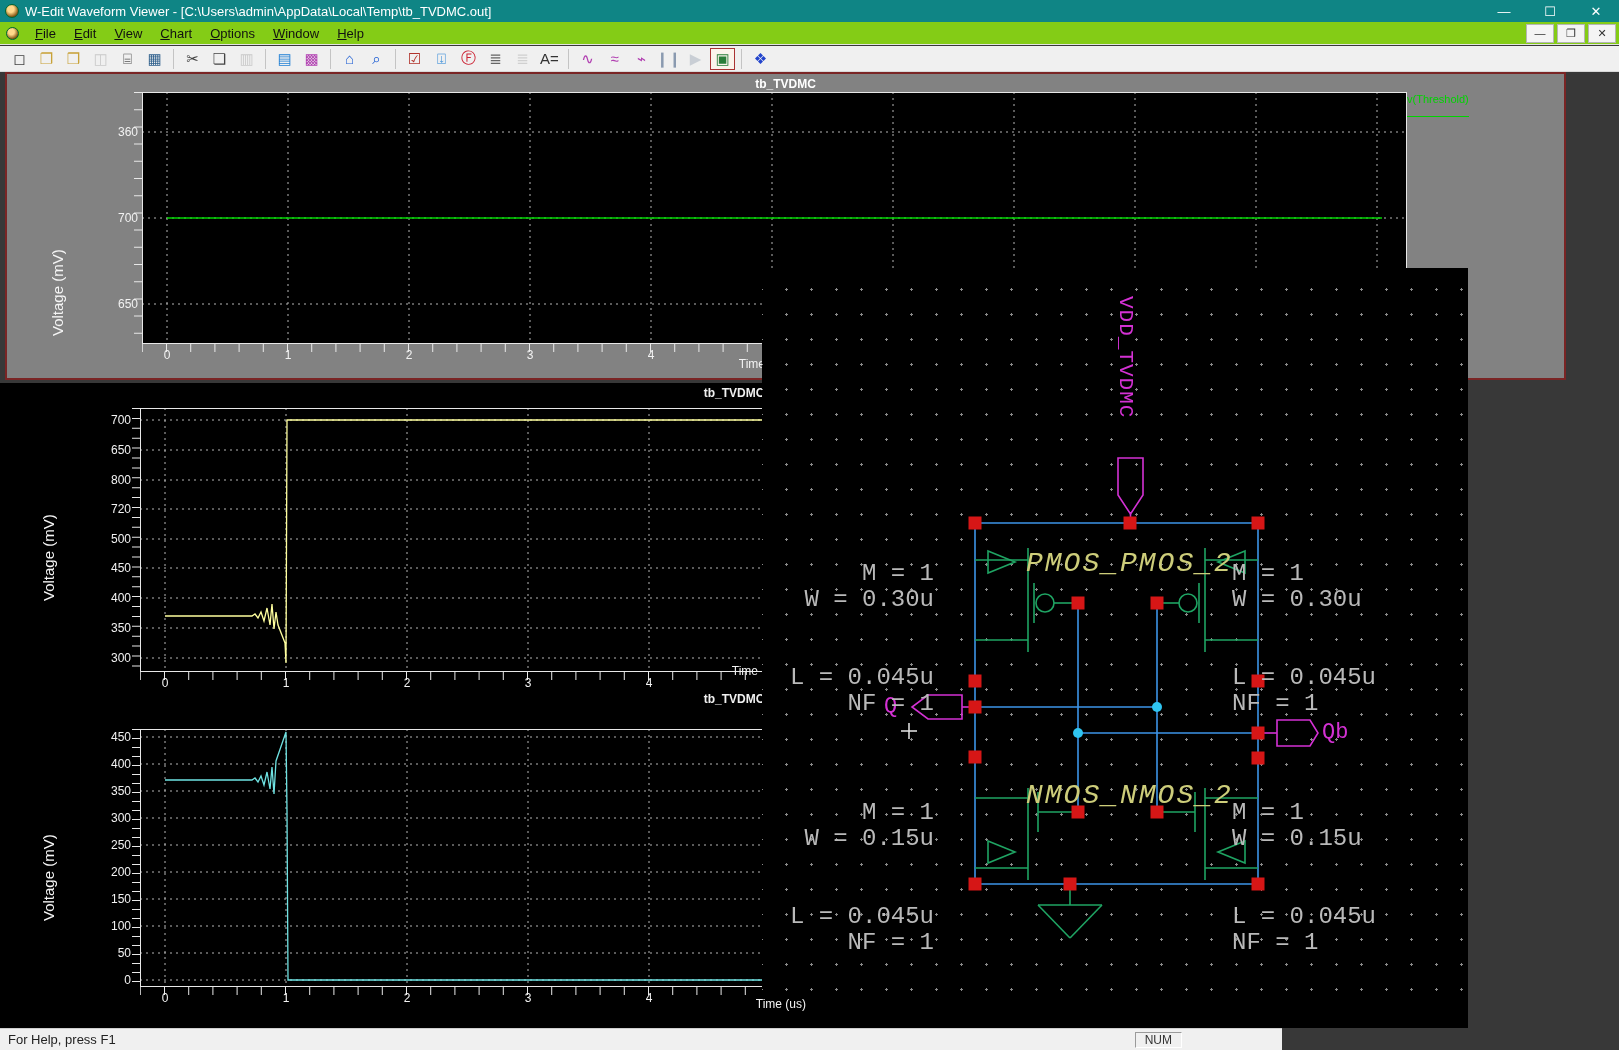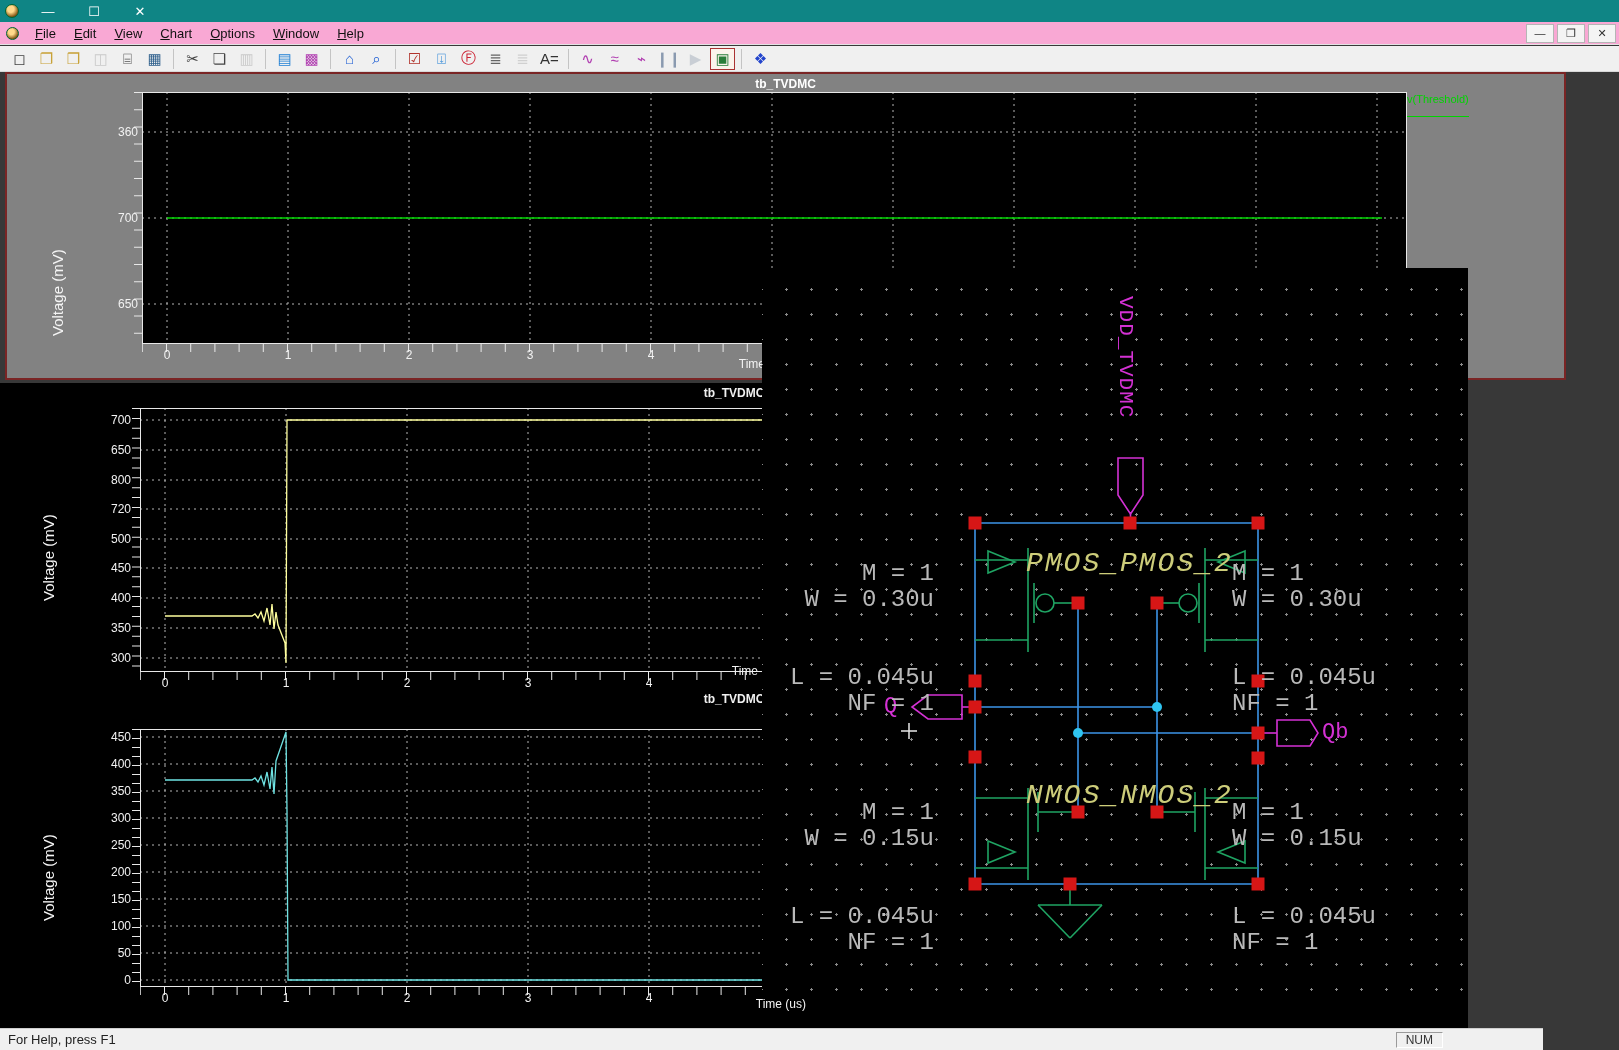--- a/index.html
+++ b/index.html
@@ -11,21 +11,21 @@
   .titlebar{position:absolute;left:0;top:0;width:1619px;height:22px;background:#0f8585;
             display:flex;align-items:center;color:#fff;font-size:13px;}
   .app-icon{width:14px;height:14px;border-radius:50%;margin:0 6px 0 5px;
             background:radial-gradient(circle at 40% 35%,#ffd98a 0 30%,#8a5a18 70%,#3a2a08 100%);
             border:1px solid #063;flex:0 0 auto;}
   .tb-title{flex:1 1 auto;white-space:nowrap;overflow:hidden;}
   .tb-controls{display:flex;height:100%;}
   .tb-ctl{width:46px;display:flex;align-items:center;justify-content:center;font-size:13px;color:#fff;}
 
   
-  .menubar{position:absolute;left:0;top:22px;width:1619px;height:23px;background:#f9a8d4;
+  .menubar{position:absolute;left:0;top:22px;width:1619px;height:23px;background:#84cc16;
            display:flex;align-items:center;border-bottom:1px solid #e3e3e3;}
   .doc-icon{width:13px;height:13px;border-radius:50%;margin:0 7px 0 6px;
             background:radial-gradient(circle at 40% 35%,#ffd98a 0 30%,#8a5a18 70%,#3a2a08 100%);
             border:1px solid #063;flex:0 0 auto;}
   .menu-item{padding:3px 9px;font-size:13px;color:#111;cursor:default;}
   .menu-item u{text-decoration:underline;}
   .mb-spacer{flex:1 1 auto;}
   .child-ctl{width:28px;height:19px;margin-right:3px;border:1px solid #b5b5b5;background:#f4f4f4;
              display:flex;align-items:center;justify-content:center;font-size:11px;color:#333;}
 
@@ -66,33 +66,34 @@
              background-size:25px 25px;background-position:12px 9px;}
   .schem-label{position:absolute;font-family:"Liberation Mono",monospace;white-space:pre;}
   .param-block{position:absolute;font-family:"Liberation Mono",monospace;font-size:24px;
                line-height:26px;color:#b9b9b9;white-space:pre;}
   .inst-label{position:absolute;font-family:"Liberation Mono",monospace;font-size:28px;
               color:#cdcd7a;letter-spacing:2px;text-align:center;width:180px;font-style:italic;}
   .vdd-label{writing-mode:vertical-rl;font-size:21px;color:#d431d4;letter-spacing:1px;}
   .port-label{font-size:22px;color:#d431d4;}
 
   
-  .statusbar{position:absolute;left:0;top:1028px;width:1543px;height:22px;background:#f0f0f0;
+  .statusbar{position:absolute;left:0;top:1028px;width:1282px;height:22px;background:#f0f0f0;
              border-top:1px solid #cfcfcf;display:flex;align-items:center;font-size:13px;color:#222;}
   .sb-help{padding-left:8px;flex:1 1 auto;}
   .sb-num{border:1px solid;border-color:#9a9a9a #fff #fff #9a9a9a;background:#f0f0f0;
           padding:0 9px;margin-right:100px;font-size:12px;color:#333;}
 </style>
 </head>
 <body>
 
 <div class="screen">
 
   <div class="titlebar">
     <div class="app-icon"></div>
+    <div class="tb-title">W-Edit Waveform Viewer - [C:\Users\admin\AppData\Local\Temp\tb_TVDMC.out]</div>
     <div class="tb-controls">
       <div class="tb-ctl">—</div>
       <div class="tb-ctl">☐</div>
       <div class="tb-ctl">✕</div>
     </div>
   </div>
 
   <div class="menubar">
     <div class="doc-icon"></div>
     <div id="menu-items" style="display:flex;">

